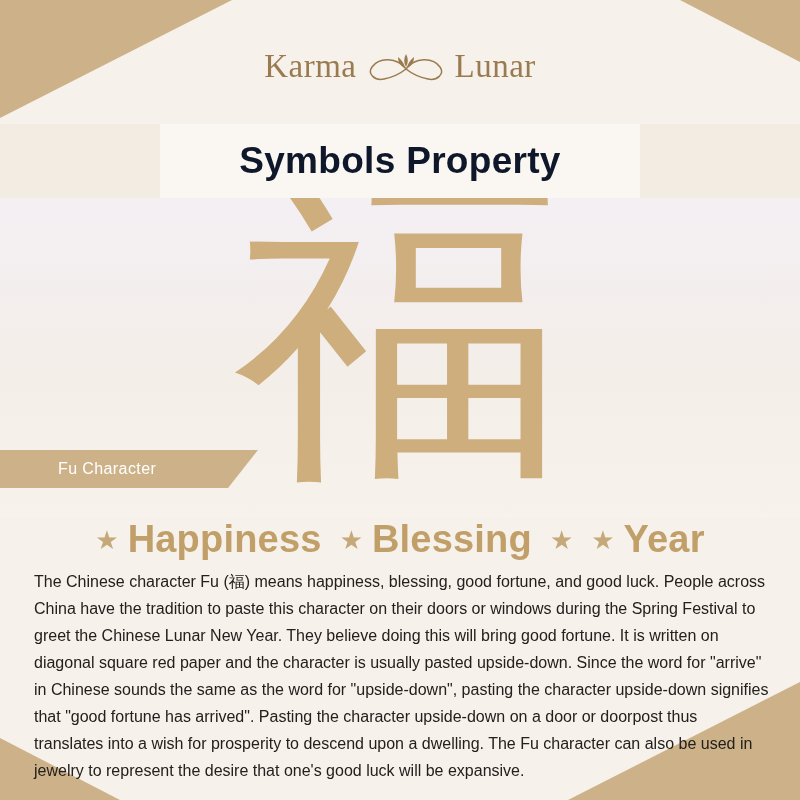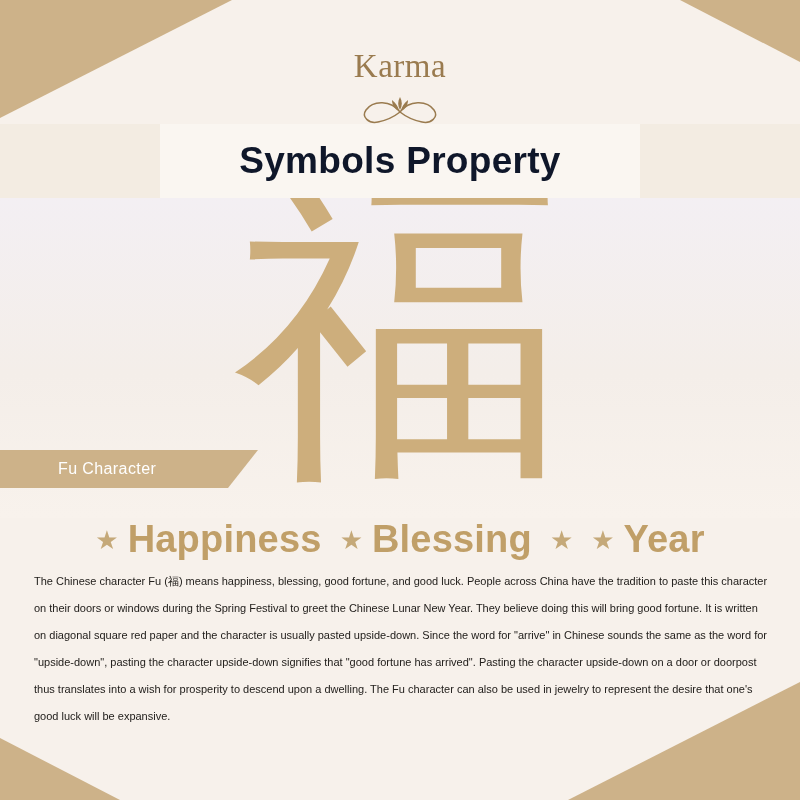--- a/index.html
+++ b/index.html
@@ -70,21 +70,20 @@
     left: 0;
     top: 48px;
     width: 800px;
     text-align: center;
     color: #9a7b4f;
   }
   .brand-row {
     display: inline-flex;
     justify-content: center;
     gap: 6px;
-    flex-direction: column;
   }
   .brand-text {
     font-family: "Liberation Serif", serif;
     font-size: 33px;
     letter-spacing: 0.5px;
     color: #9a7b4f;
     white-space: nowrap;
   }
   .brand-mark {
     display: inline-block;
@@ -203,21 +202,21 @@
     color: #c09f68;
     letter-spacing: 0.2px;
   }
 
   
   .body-copy {
     position: absolute;
     left: 34px;
     top: 568px;
     width: 736px;
-    font-size: 11px;
+    font-size: 16px;
     line-height: 27px;
     color: #23201d;
     text-align: left;
   }
 </style>
 </head>
 <body>
 
 <div class="page">
   <div class="panel"></div>
@@ -235,21 +234,21 @@
             <path d="M43 21 C 34 9, 16 9, 9 19 C 4 26, 12 33, 21 31 C 31 29, 38 25, 43 21 Z"></path>
             <path d="M43 21 C 52 9, 70 9, 77 19 C 82 26, 74 33, 65 31 C 55 29, 48 25, 43 21 Z"></path>
           </g>
           <g fill="#9a7b4f">
             <path d="M43 6 C 45.4 10, 45.4 15, 43 19 C 40.6 15, 40.6 10, 43 6 Z"></path>
             <path d="M35 9 C 39 12, 41.5 16, 42 20 C 38 18.5, 35 14.5, 35 9 Z"></path>
             <path d="M51 9 C 47 12, 44.5 16, 44 20 C 48 18.5, 51 14.5, 51 9 Z"></path>
           </g>
         </svg>
       </span>
-      <span class="brand-text">Pasting</span>
+      <span class="brand-text">Lunar</span>
     </span>
   </div>
 
   <div class="title-band">
     <div class="stripe"></div>
     <div class="plaque"></div>
     <div class="title-text">Symbols Property</div>
   </div>
 
   <div class="hero">

